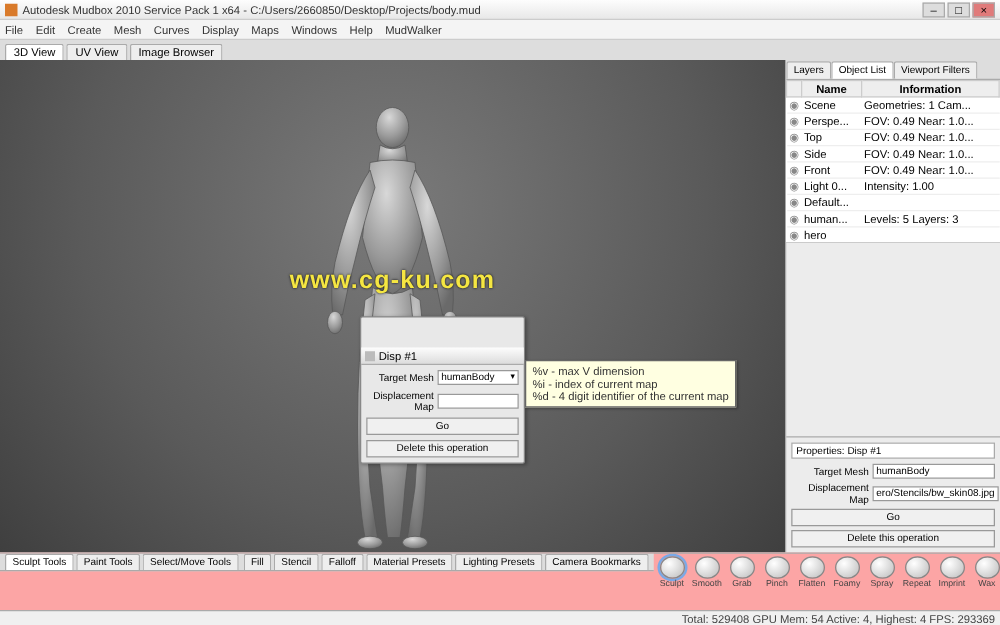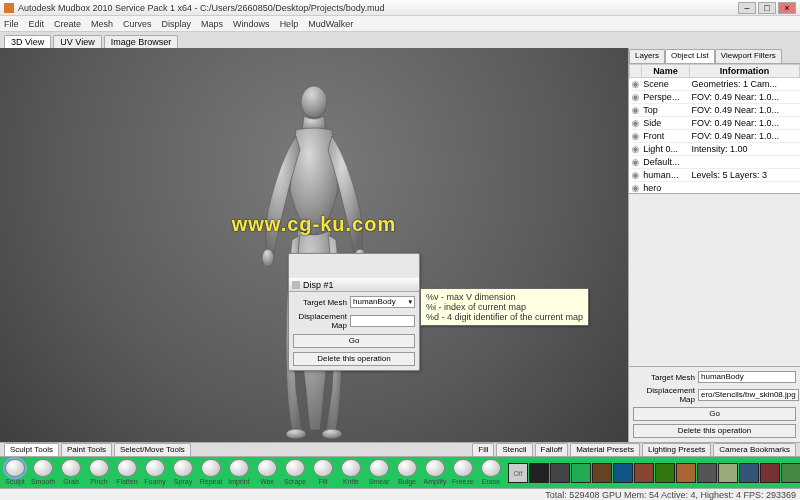--- a/index.html
+++ b/index.html
@@ -48,21 +48,21 @@
 .objlist th { background: #eee; border: 1px solid #ccc; padding: 1px 2px; text-align: center; }
 .objlist td { border-bottom: 1px solid #eee; padding: 1px 2px; white-space: nowrap; }
 .objlist .eye { width: 10px; text-align: center; color: #888; }
 .props { padding: 4px; border-top: 1px solid #aaa; margin-top: auto; }
 .props .pr-title { background: #fff; border: 1px solid #aaa; padding: 1px 3px; margin-bottom: 4px; font-size: 8px; }
 .props .prow { display: flex; align-items: center; gap: 3px; margin-bottom: 3px; }
 .props .prow label { flex: 0 0 62px; text-align: right; font-size: 8px; }
 .props .prow .field { flex: 1; height: 12px; background: #fff; border: 1px solid #999; font-size: 8px; padding: 0 2px; line-height: 10px; }
 .props .btn { height: 14px; background: #f0f0f0; border: 1px solid #999; text-align: center; line-height: 12px; font-size: 8px; margin-top: 3px; }
 
-.bottombar { position: absolute; left: 0; right: 0; bottom: 12px; height: 46px; background: #22c55e; border-top: 1px solid #aaa; display: flex; flex-direction: column; }
+.bottombar { position: absolute; left: 0; right: 0; bottom: 12px; height: 46px; background: #fca5a5; border-top: 1px solid #aaa; display: flex; flex-direction: row; }
 .bb-tabs { height: 14px; display: flex; gap: 2px; padding: 0 4px; background: #ddd; border-bottom: 1px solid #aaa; }
 .bb-tabs .bbtab { padding: 0 5px; border: 1px solid #aaa; border-bottom: none; background: #eee; border-radius: 2px 2px 0 0; font-size: 8px; line-height: 12px; }
 .bb-tabs .bbtab.active { background: #fff; }
 .bb-body { flex: 1; display: flex; overflow: hidden; }
 .tools { display: flex; gap: 2px; padding: 2px; }
 .tool { width: 26px; display: flex; flex-direction: column; align-items: center; }
 .tool .ticon { width: 20px; height: 18px; border-radius: 50%; background: radial-gradient(circle at 35% 30%, #fff, #bbb); border: 1px solid #888; }
 .tool.sel .ticon { box-shadow: 0 0 0 2px #7aa9e6; }
 .tool .tlabel { font-size: 7px; color: #444; margin-top: 1px; }
 .swatches { display: flex; gap: 1px; padding: 2px; flex: 1; overflow: hidden; align-items: center; }
@@ -214,20 +214,21 @@
             <tr>
               <td class="eye">◉</td>
               <td>hero</td>
               <td></td>
             </tr>
           </tbody>
       </table>
     </div>
     <div style="flex:1"></div>
     <div class="props">
+      <div class="pr-title">Properties: Disp #1</div>
       <div class="prow">
         <label>Target Mesh</label>
         <div class="field">humanBody</div>
       </div>
       <div class="prow">
         <label>Displacement Map</label>
         <div class="field">ero/Stencils/bw_skin08.jpg</div>
       </div>
       <div class="btn">Go</div>
       <div class="btn">Delete this operation</div>

